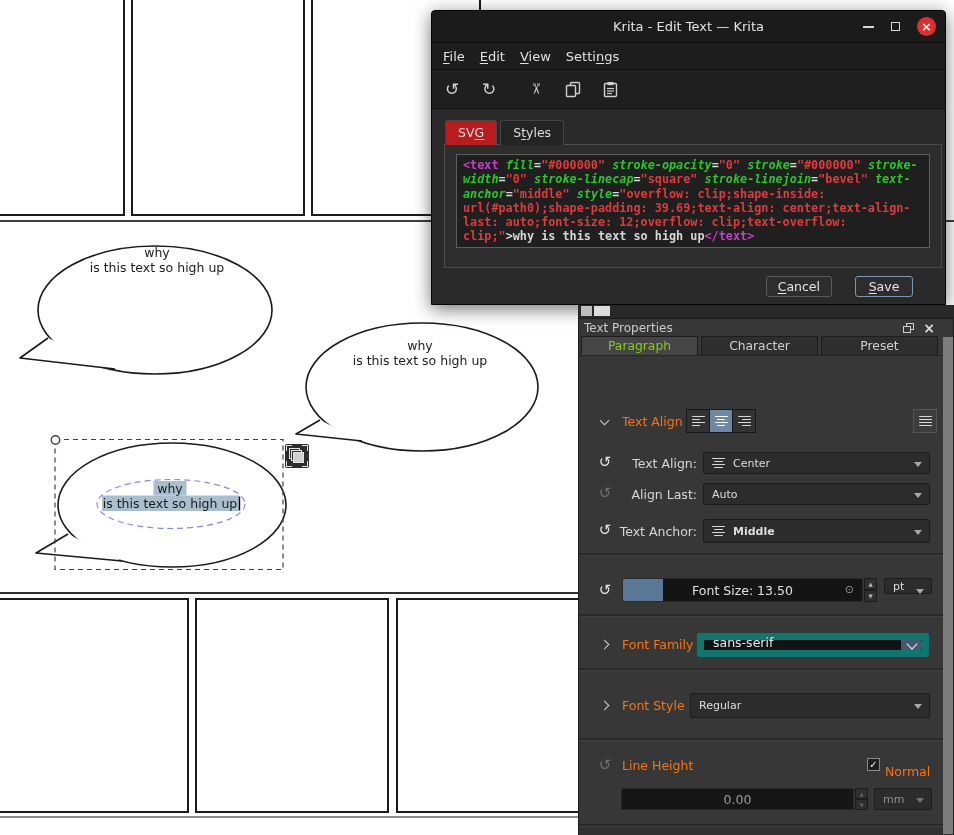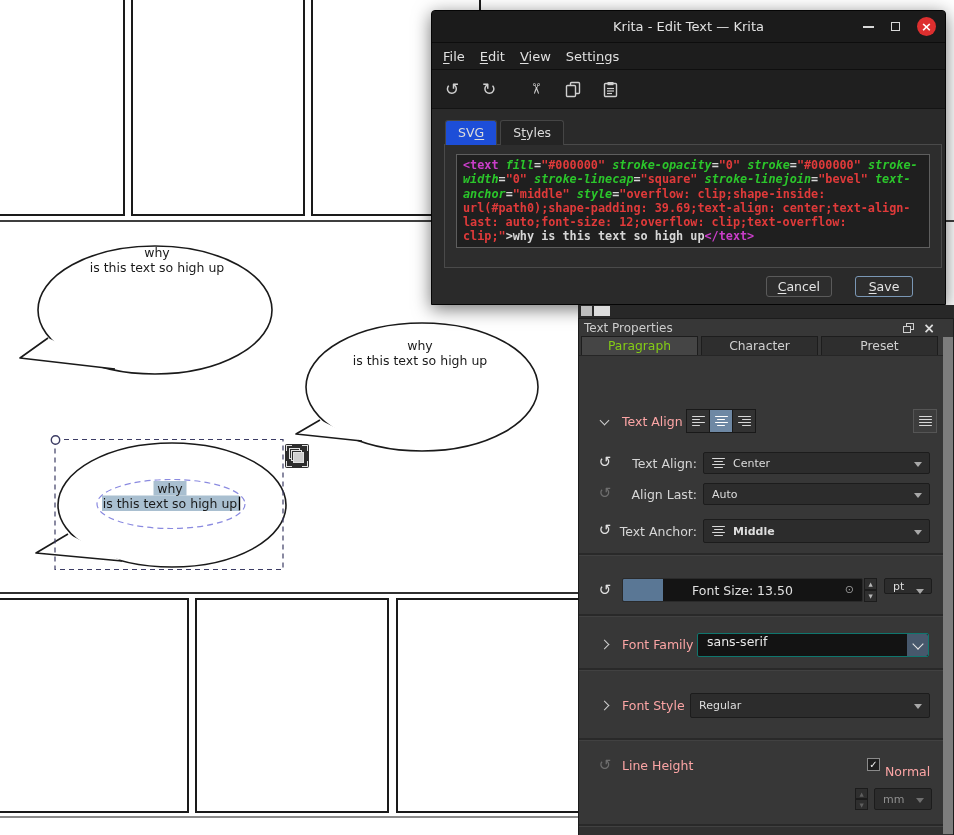--- a/index.html
+++ b/index.html
@@ -27,21 +27,21 @@
            align-items:center;padding:0 11px;gap:15px;font-size:13px;color:#e0e0e0;}
   .menu-item{cursor:default;}
   .toolbar{height:38px;background:#1f1f1f;border-bottom:1px solid #141414;display:flex;
            align-items:center;padding:0 9px;gap:15px;color:#cfcfcf;}
   .tbtn{width:22px;height:22px;display:flex;align-items:center;justify-content:center;font-size:17px;}
   .cut-glyph{font-size:15px;transform:rotate(90deg);display:block;}
   .dialog-body{position:relative;height:199px;}
   .dtab-bar{position:absolute;left:13px;top:11px;display:flex;z-index:2;}
   .dtab{padding:4px 12px 5px 12px;font-size:12.5px;color:#dcdcdc;background:#242424;
         border:1px solid #454545;border-bottom:none;border-radius:3px 3px 0 0;margin-right:3px;}
-  .dtab.active{background:#1d4ed8;}
+  .dtab.active{background:#b91c1c;}
   .tab-frame{position:absolute;left:12px;top:35px;width:498px;height:124px;border:1px solid #4a4a4a;
              box-sizing:border-box;background:#2d2d2d;}
   .code-box{position:absolute;left:24px;top:45px;width:474px;height:94px;box-sizing:border-box;
             background:#1f1f1f;border:1px solid #5e5e5e;padding:3px 4px 0 6px;overflow:hidden;
             font-family:"DejaVu Sans Mono","Liberation Mono",monospace;font-size:11.8px;
             font-weight:bold;line-height:14.3px;}
   .code-line{white-space:pre;}
   .c-tag{color:#c93ec9;}
   .c-attr{color:#2bc62b;font-style:italic;}
   .c-val{color:#e03a3a;}
@@ -65,21 +65,21 @@
   .float-icon i:nth-child(1){left:3px;top:0;width:8px;height:7px;}
   .float-icon i:nth-child(2){left:0;top:3px;width:8px;height:7px;background:#373737;}
   .x-icon{font-size:14px;color:#dddddd;line-height:1;font-weight:bold;}
   .dk-tabs{display:flex;height:19px;padding-left:2px;gap:3px;border-bottom:1px solid #262626;}
   .ktab{flex:0 0 117px;display:flex;align-items:center;justify-content:center;font-size:12.3px;
         color:#cfcfcf;background:#2e2e2e;border:1px solid #1d1d1d;border-bottom:none;box-sizing:border-box;}
   .ktab.active{background:#454545;color:#84cc16;}
   .dk-body{position:relative;height:479px;}
   .dkrow{position:absolute;left:0;width:100%;}
   .divider{position:absolute;left:0;width:100%;height:2px;background:#292929;border-bottom:1px solid #414141;}
-  .lbl{font-size:12.5px;color:#fca5a5;}
+  .lbl{font-size:12.5px;color:#f97316;}
   .rowlbl{position:absolute;text-align:right;font-size:12.5px;color:#d6d6d6;}
   .undo-ic{position:absolute;left:18px;width:16px;font-size:15px;color:#e0e0e0;text-align:center;line-height:1;}
   .undo-ic.dim{color:#6e6e6e;}
   .chev{display:inline-block;width:7px;height:7px;border-right:1.7px solid #cfcfcf;
         border-bottom:1.7px solid #cfcfcf;box-sizing:border-box;}
   .chev.down{transform:rotate(45deg);}
   .chev.right{transform:rotate(-45deg);}
   .chev-wrap{position:absolute;left:18px;width:14px;display:flex;justify-content:center;}
   .ali{display:inline-flex;flex-direction:column;justify-content:space-between;width:13px;height:11px;color:#d8d8d8;}
   .ali i{display:block;height:1.7px;background:currentColor;border-radius:1px;}
@@ -96,22 +96,22 @@
   .slider{position:absolute;height:24px;box-sizing:border-box;background:#141414;border:1px solid #2a2a2a;
           border-radius:2px;overflow:hidden;display:flex;align-items:center;justify-content:center;
           font-size:12.5px;color:#e0e0e0;}
   .slider-fill{position:absolute;left:0;top:0;bottom:0;}
   .slider-text{position:relative;z-index:1;}
   .slider-radio{position:absolute;right:8px;top:4px;font-size:11px;color:#9a9a9a;z-index:1;}
   .spincol{position:absolute;width:13px;box-sizing:border-box;display:flex;flex-direction:column;}
   .spincol span{flex:1;display:flex;align-items:center;justify-content:center;background:#2f2f2f;
                 border:1px solid #1c1c1c;font-size:5.5px;color:#b5b5b5;}
   .spincol.dim span{color:#5f5f5f;}
-  .ffcombo{position:absolute;height:24px;box-sizing:border-box;background:#131313;border:1px solid #0f766e;
-           border-radius:2px;display:flex;align-items:flex-start;padding:0 0 0 9px;font-size:12.5px;color:#e8e8e8;}
+  .ffcombo{position:absolute;height:24px;box-sizing:border-box;background:#131313;border:7px solid #0f766e;
+           border-radius:2px;display:flex;align-items:flex-end;padding:0 0 0 9px;font-size:12.5px;color:#e8e8e8;}
   .ffcombo .ffbtn{position:absolute;right:0;top:0;bottom:0;width:21px;background:#47586c;border-radius:0 2px 2px 0;
            display:flex;align-items:center;justify-content:center;}
   .ffcombo .ffbtn .chev{border-color:#e8e8e8;width:8px;height:8px;margin-top:-3px;}
   .spinfield{position:absolute;height:22px;box-sizing:border-box;background:#161616;border:1px solid #262626;
              border-radius:2px;display:flex;align-items:center;justify-content:center;font-size:12.5px;color:#9a9a9a;}
   .checkbox{position:absolute;width:13px;height:13px;box-sizing:border-box;background:#1f1f1f;
             border:1px solid #8a8a8a;display:flex;align-items:center;justify-content:center;
             font-size:10px;color:#efefef;}
   .dk-scroll{position:absolute;right:0;top:18px;bottom:0;width:10px;background:#7d7d7d;}
   
@@ -396,20 +396,23 @@
 
       <div class="divider" style="top:382px;"></div>
 
       <div class="dkrow" style="top:400px;height:20px;">
         <span class="undo-ic dim" style="top:2px;">↺</span>
         <span class="lbl abs" style="left:43px;top:2px;">Line Height</span>
         <span class="checkbox" style="left:288px;top:2px;">✓</span>
         <span class="lbl abs" style="left:306px;top:8px;">Normal</span>
       </div>
       <div class="dkrow" style="top:432px;height:22px;">
+        <div class="spinfield" style="left:42px;width:233px;">
+          <span>0.00</span>
+        </div>
         <div class="spincol dim" style="left:276px;top:0;height:22px;">
           <span>▲</span>
           <span>▼</span>
         </div>
         <div class="combo dim" style="left:295px;width:58px;">
           <span>mm</span>
           <span class="darr"></span>
         </div>
       </div>
 

